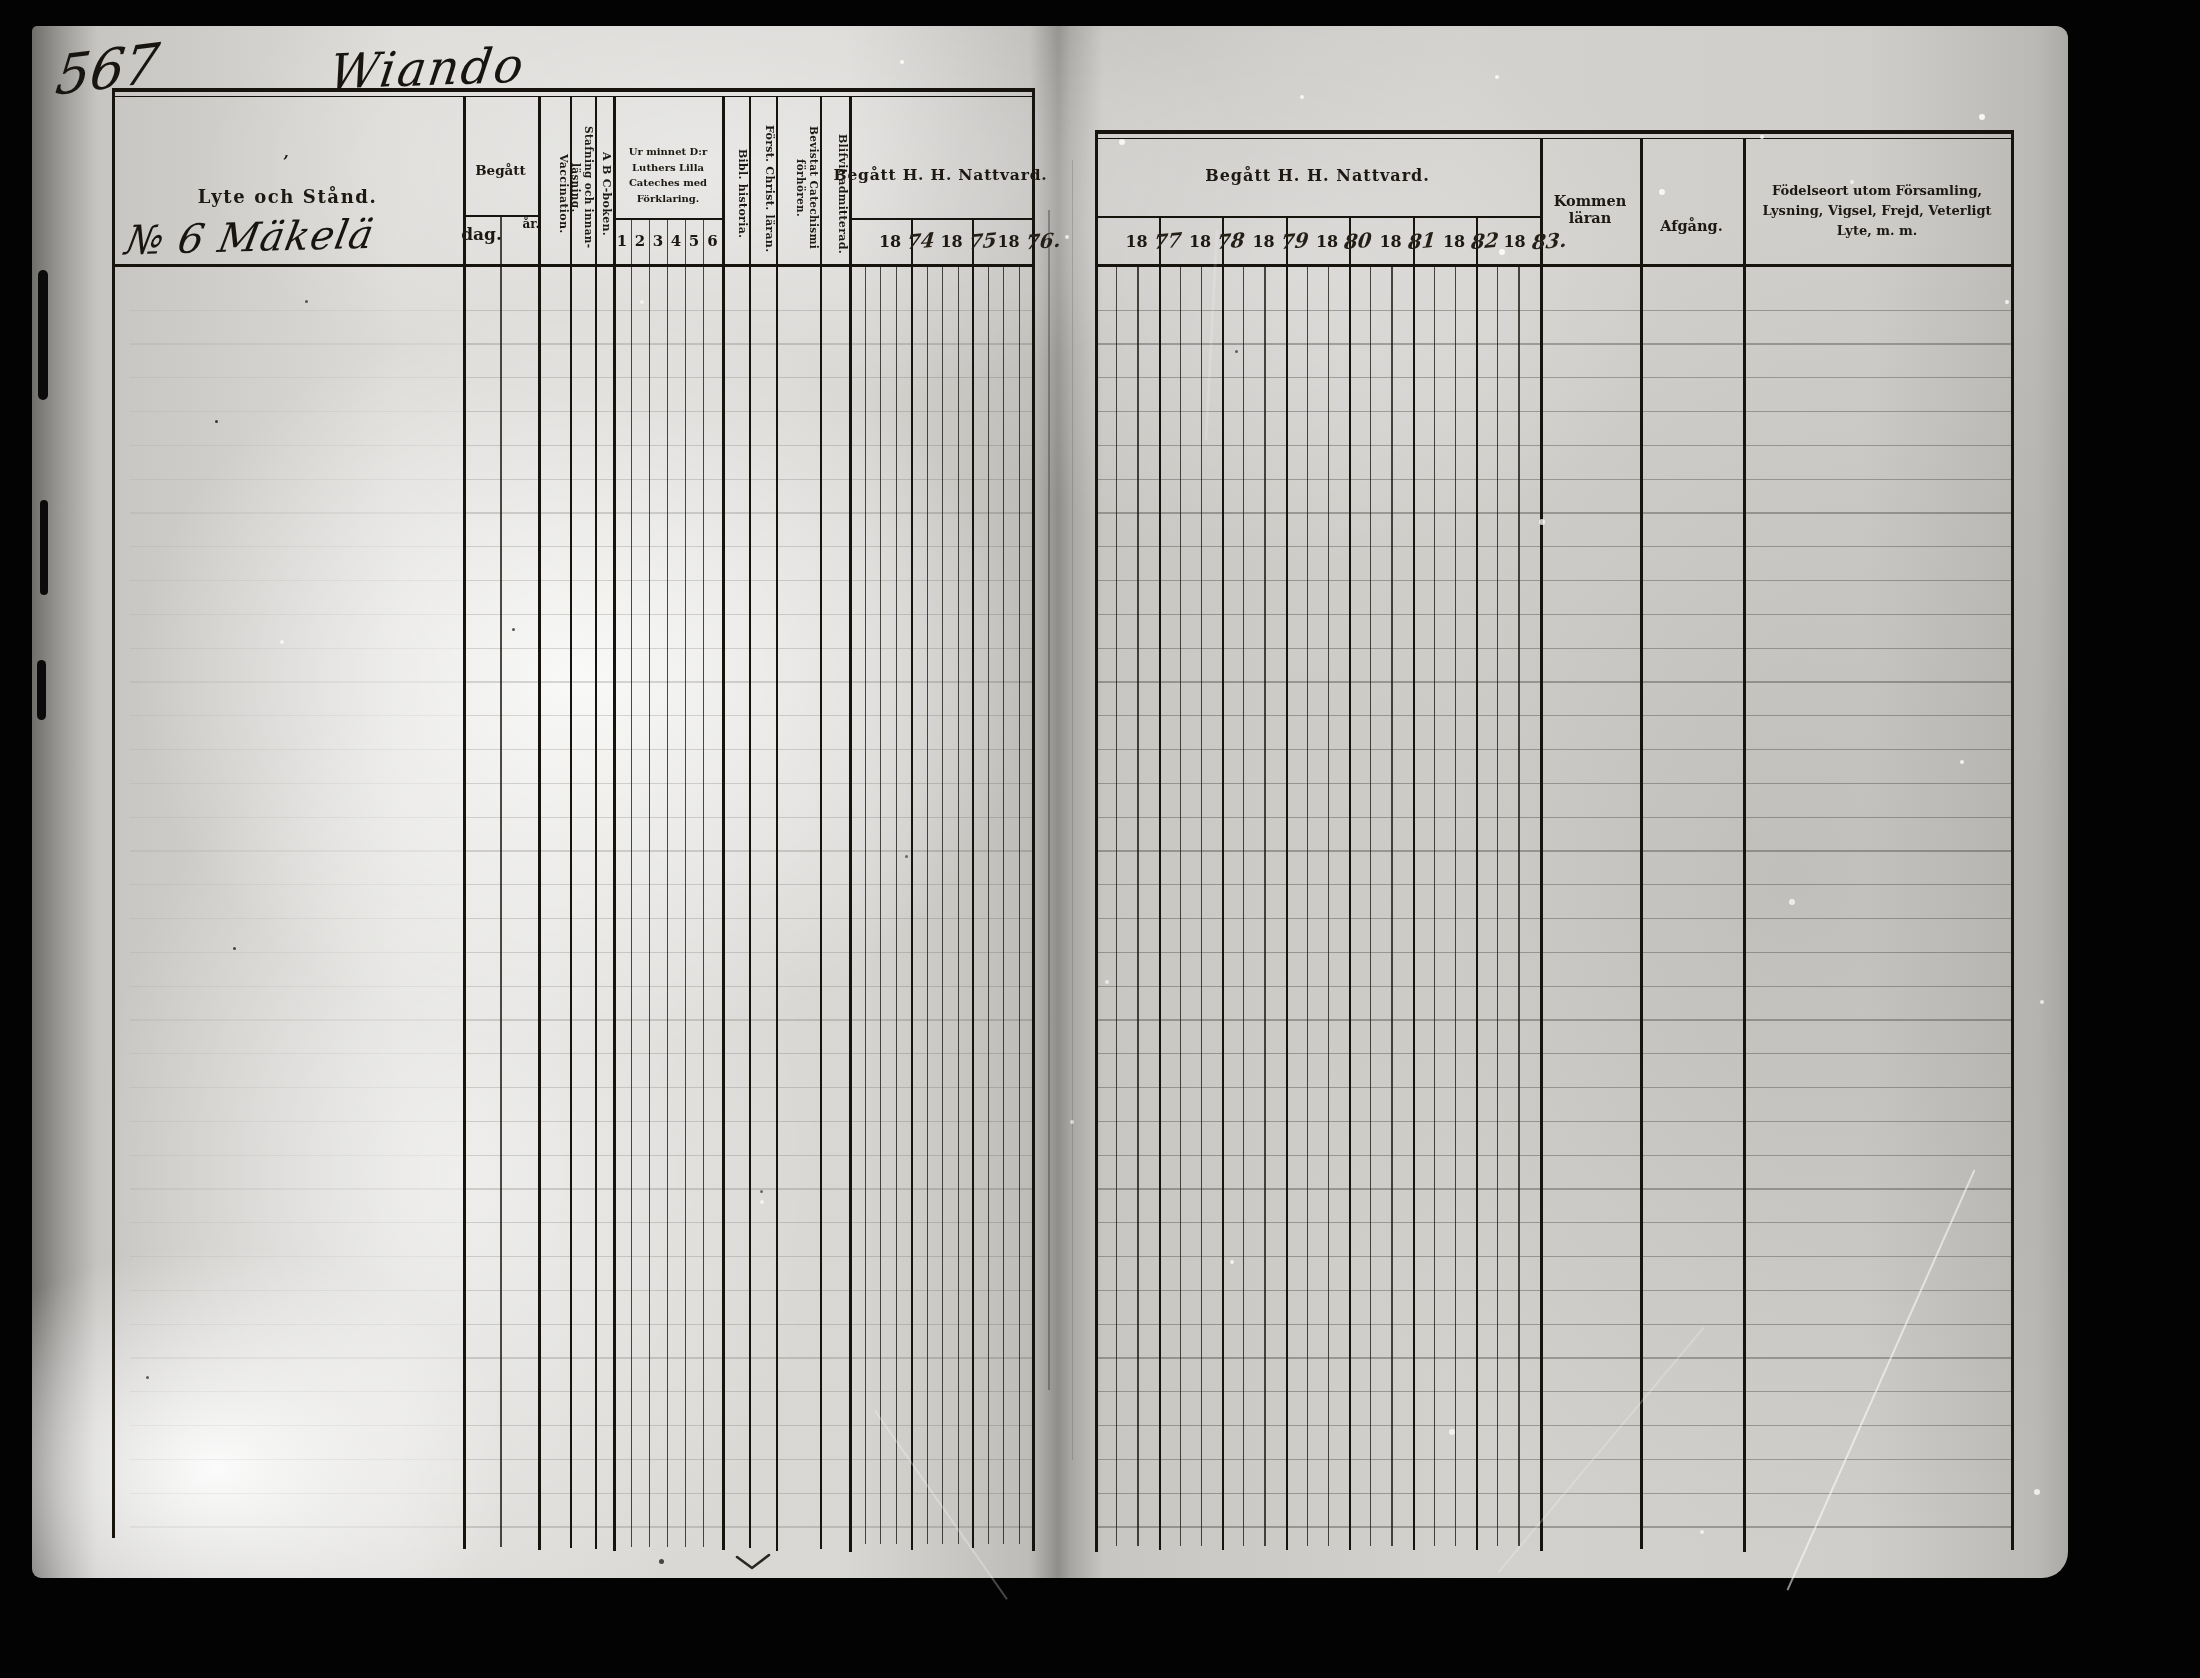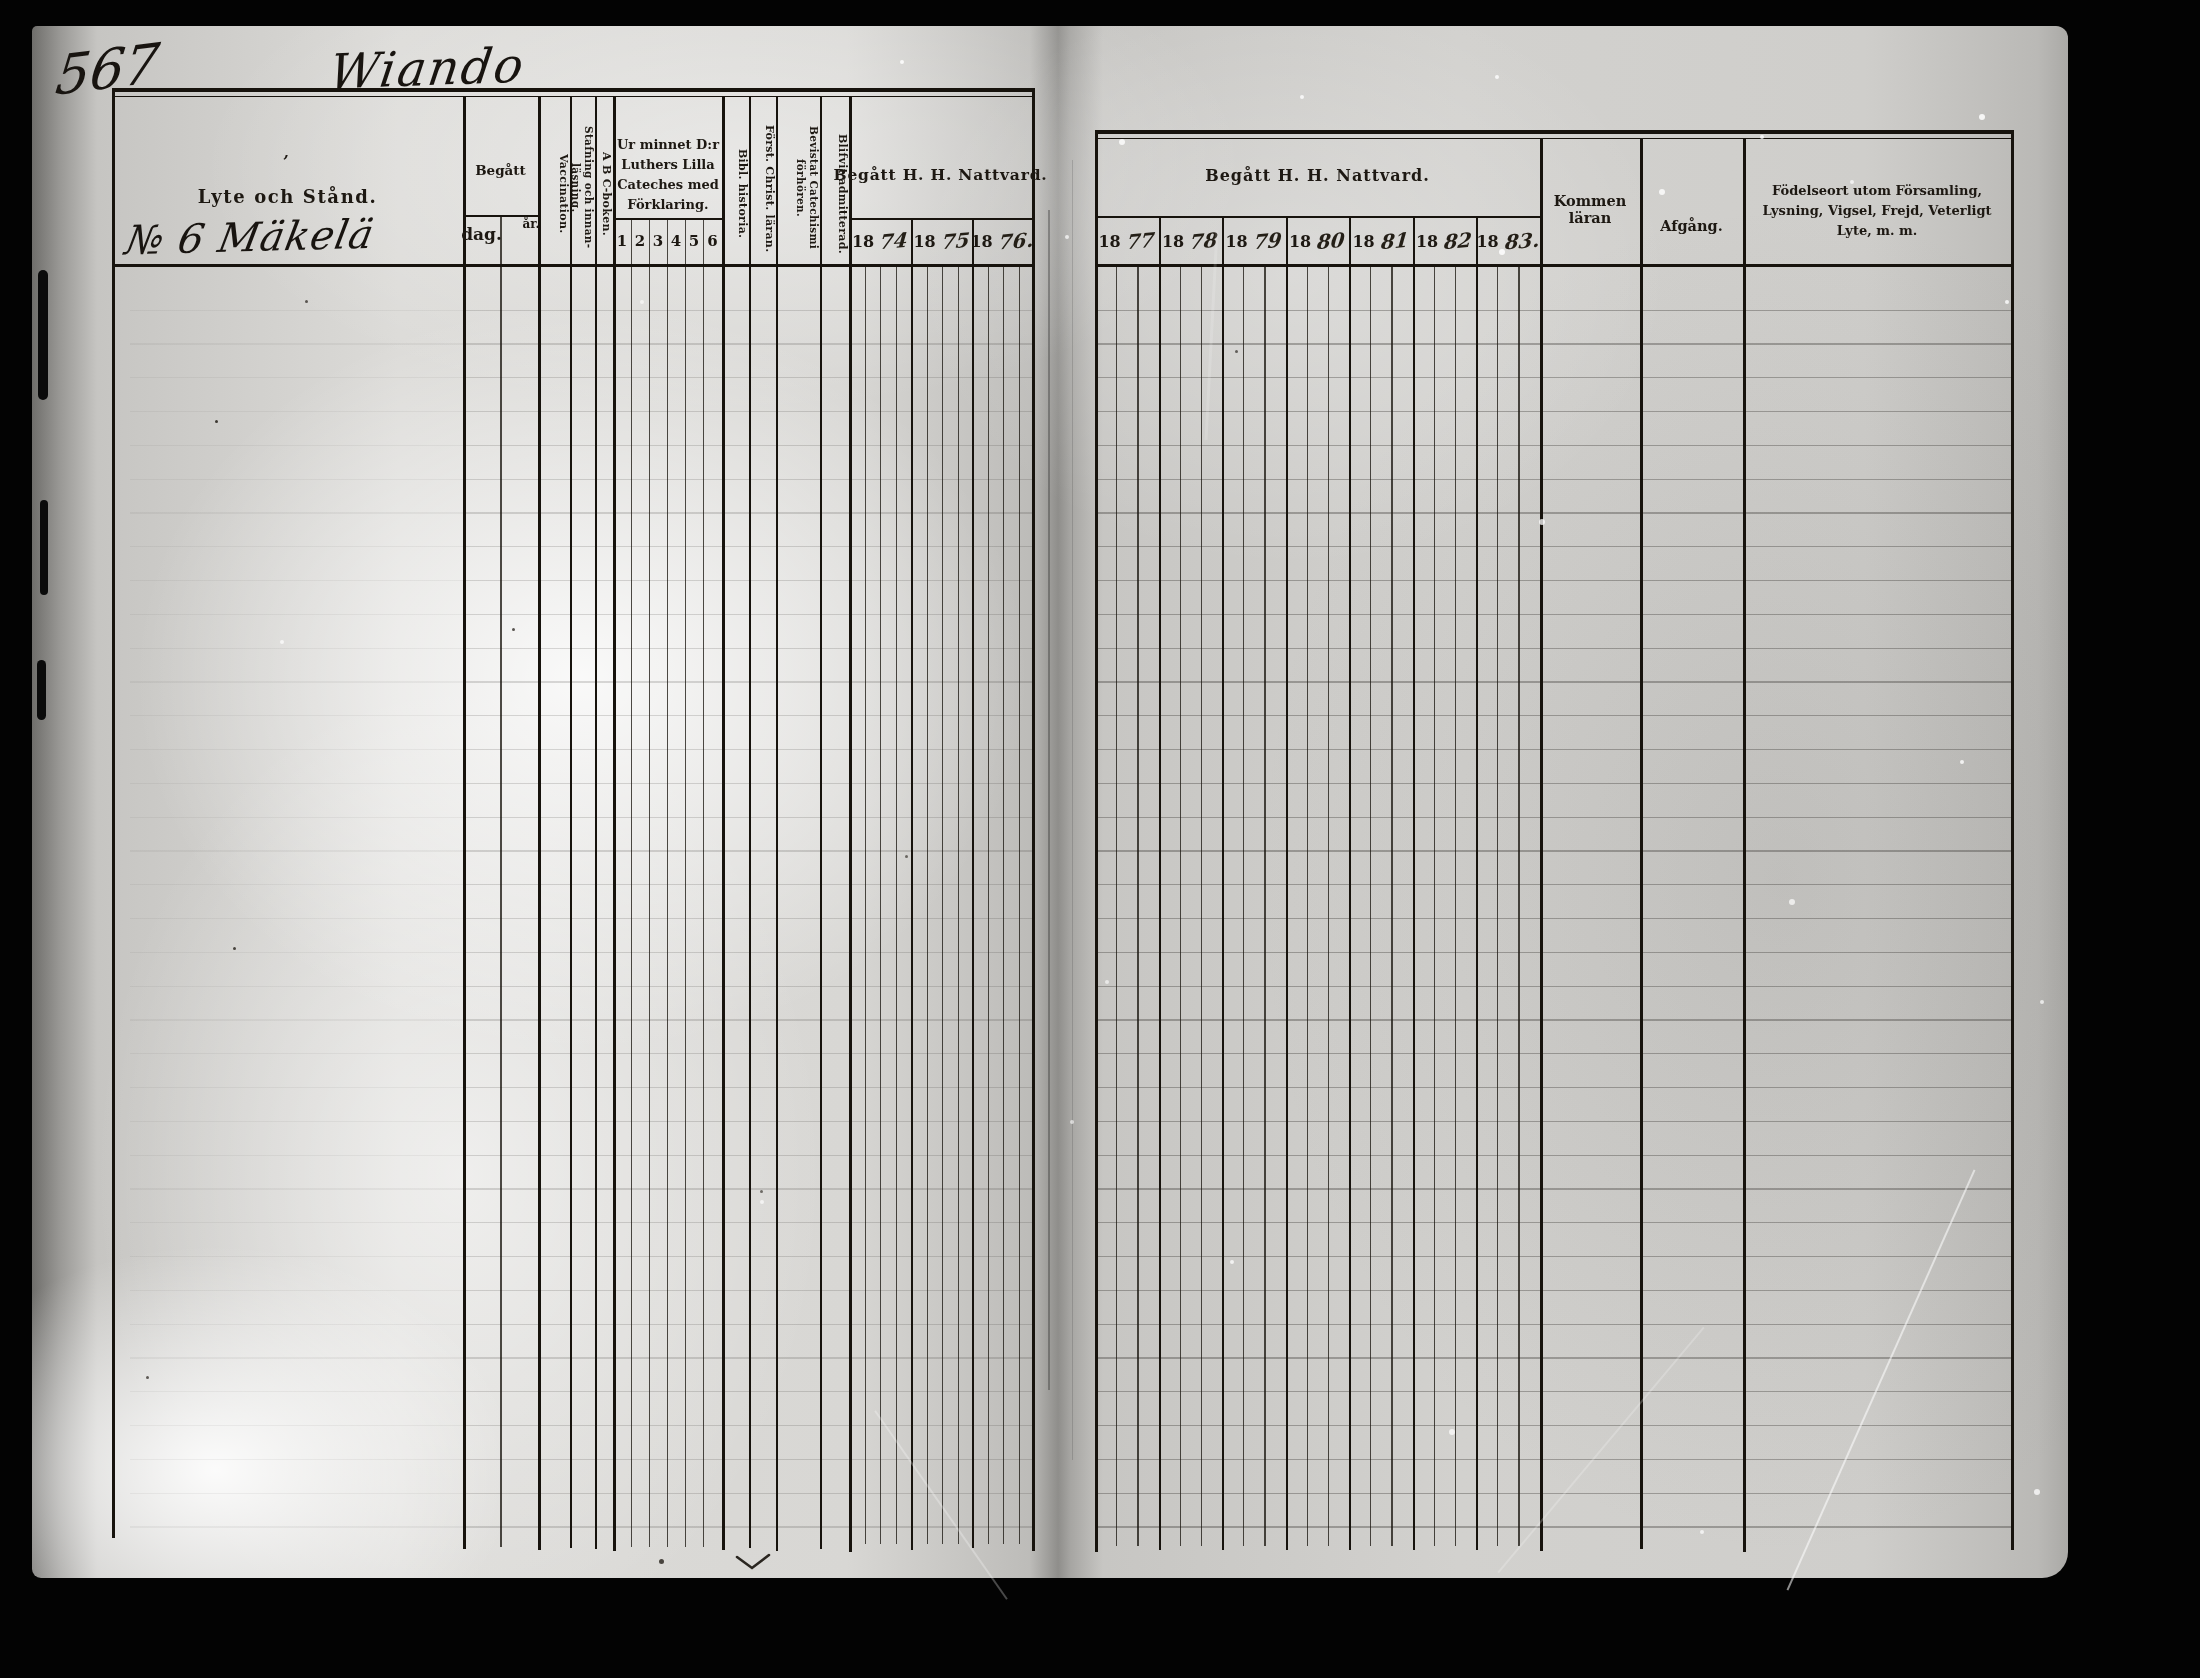--- a/index.html
+++ b/index.html
@@ -22,21 +22,21 @@
   
   .vline{position:absolute;background:#17130d;}
   .vline.thin{background:rgba(28,24,18,.78);}
   .hline{position:absolute;background:#17130d;}
   .rows{position:absolute;pointer-events:none;}
   
   .pt{position:absolute;color:#1d1812;font-weight:700;}
   .center{display:flex;align-items:center;justify-content:center;text-align:center;}
   .vcell{position:absolute;writing-mode:vertical-rl;text-align:center;color:#1d1812;
          font-weight:700;font-size:11px;letter-spacing:.3px;line-height:1.25;padding-top:26px;box-sizing:border-box;}
-  .ycell{position:absolute;height:46px;display:flex;align-items:center;justify-content:center;gap:6px;}
+  .ycell{position:absolute;height:46px;display:flex;align-items:center;justify-content:center;gap:6px;padding-left:27px;}
   .yp{font-weight:700;font-size:16px;color:#1d1812;}
   .ys{font-style:italic;font-weight:700;font-size:20px;color:#241f17;transform:rotate(-5deg) skewX(-10deg);}
   
   .script{position:absolute;font-style:italic;color:#181410;
           font-family:"DejaVu Serif","Liberation Serif",serif;}
   
   .speck{position:absolute;width:4px;height:4px;border-radius:50%;background:rgba(255,255,255,.85);}
   .dspeck{position:absolute;width:3px;height:3px;border-radius:50%;background:rgba(35,30,24,.85);}
   .scratch{position:absolute;background:rgba(255,255,255,.55);}
   .gutter-edge{position:absolute;background:rgba(20,20,20,.30);}
@@ -136,21 +136,21 @@
   <div class="pt" style="left:283px;top:152px;font-size:16px;font-style:italic;">’</div>
 
   <div class="pt center" style="left:463px;top:158px;width:75px;height:24px;font-size:13.5px;">Begått</div>
   <div class="pt center" style="left:463px;top:222px;width:37px;height:24px;font-size:17px;">dag.</div>
   <div class="pt center" style="left:500px;top:212px;width:62px;height:24px;font-size:12px;">år.</div>
 
   <div class="vcell" style="left:538px;top:97px;width:32px;height:167px;">Vaccination.</div>
   <div class="vcell" style="left:570px;top:97px;width:25px;height:167px;padding-top:14px;font-size:10.5px;">Stafning och innan-läsning.</div>
   <div class="vcell" style="left:595px;top:97px;width:18px;height:167px;">A B C-boken.</div>
 
-  <div class="pt center" style="left:616px;top:138px;width:104px;height:74px;font-size:13px;line-height:1.55;">Ur minnet D:r Luthers Lilla Cateches med Förklaring.</div>
+  <div class="pt center" style="left:616px;top:138px;width:104px;height:74px;font-size:10px;line-height:1.55;">Ur minnet D:r Luthers Lilla Cateches med Förklaring.</div>
   <div class="pt center" style="left:613px;top:220px;width:18px;height:42px;font-size:15px;">1</div>
   <div class="pt center" style="left:631px;top:220px;width:18px;height:42px;font-size:15px;">2</div>
   <div class="pt center" style="left:649px;top:220px;width:18px;height:42px;font-size:15px;">3</div>
   <div class="pt center" style="left:667px;top:220px;width:18px;height:42px;font-size:15px;">4</div>
   <div class="pt center" style="left:685px;top:220px;width:18px;height:42px;font-size:15px;">5</div>
   <div class="pt center" style="left:703px;top:220px;width:19px;height:42px;font-size:15px;">6</div>
 
   <div class="vcell" style="left:722px;top:97px;width:27px;height:167px;">Bibl. historia.</div>
   <div class="vcell" style="left:749px;top:97px;width:27px;height:167px;padding-top:16px;">Först. Christ. läran.</div>
   <div class="vcell" style="left:776px;top:97px;width:44px;height:167px;padding-top:14px;font-size:10.5px;">Bevistat Catechismi förhören.</div>

